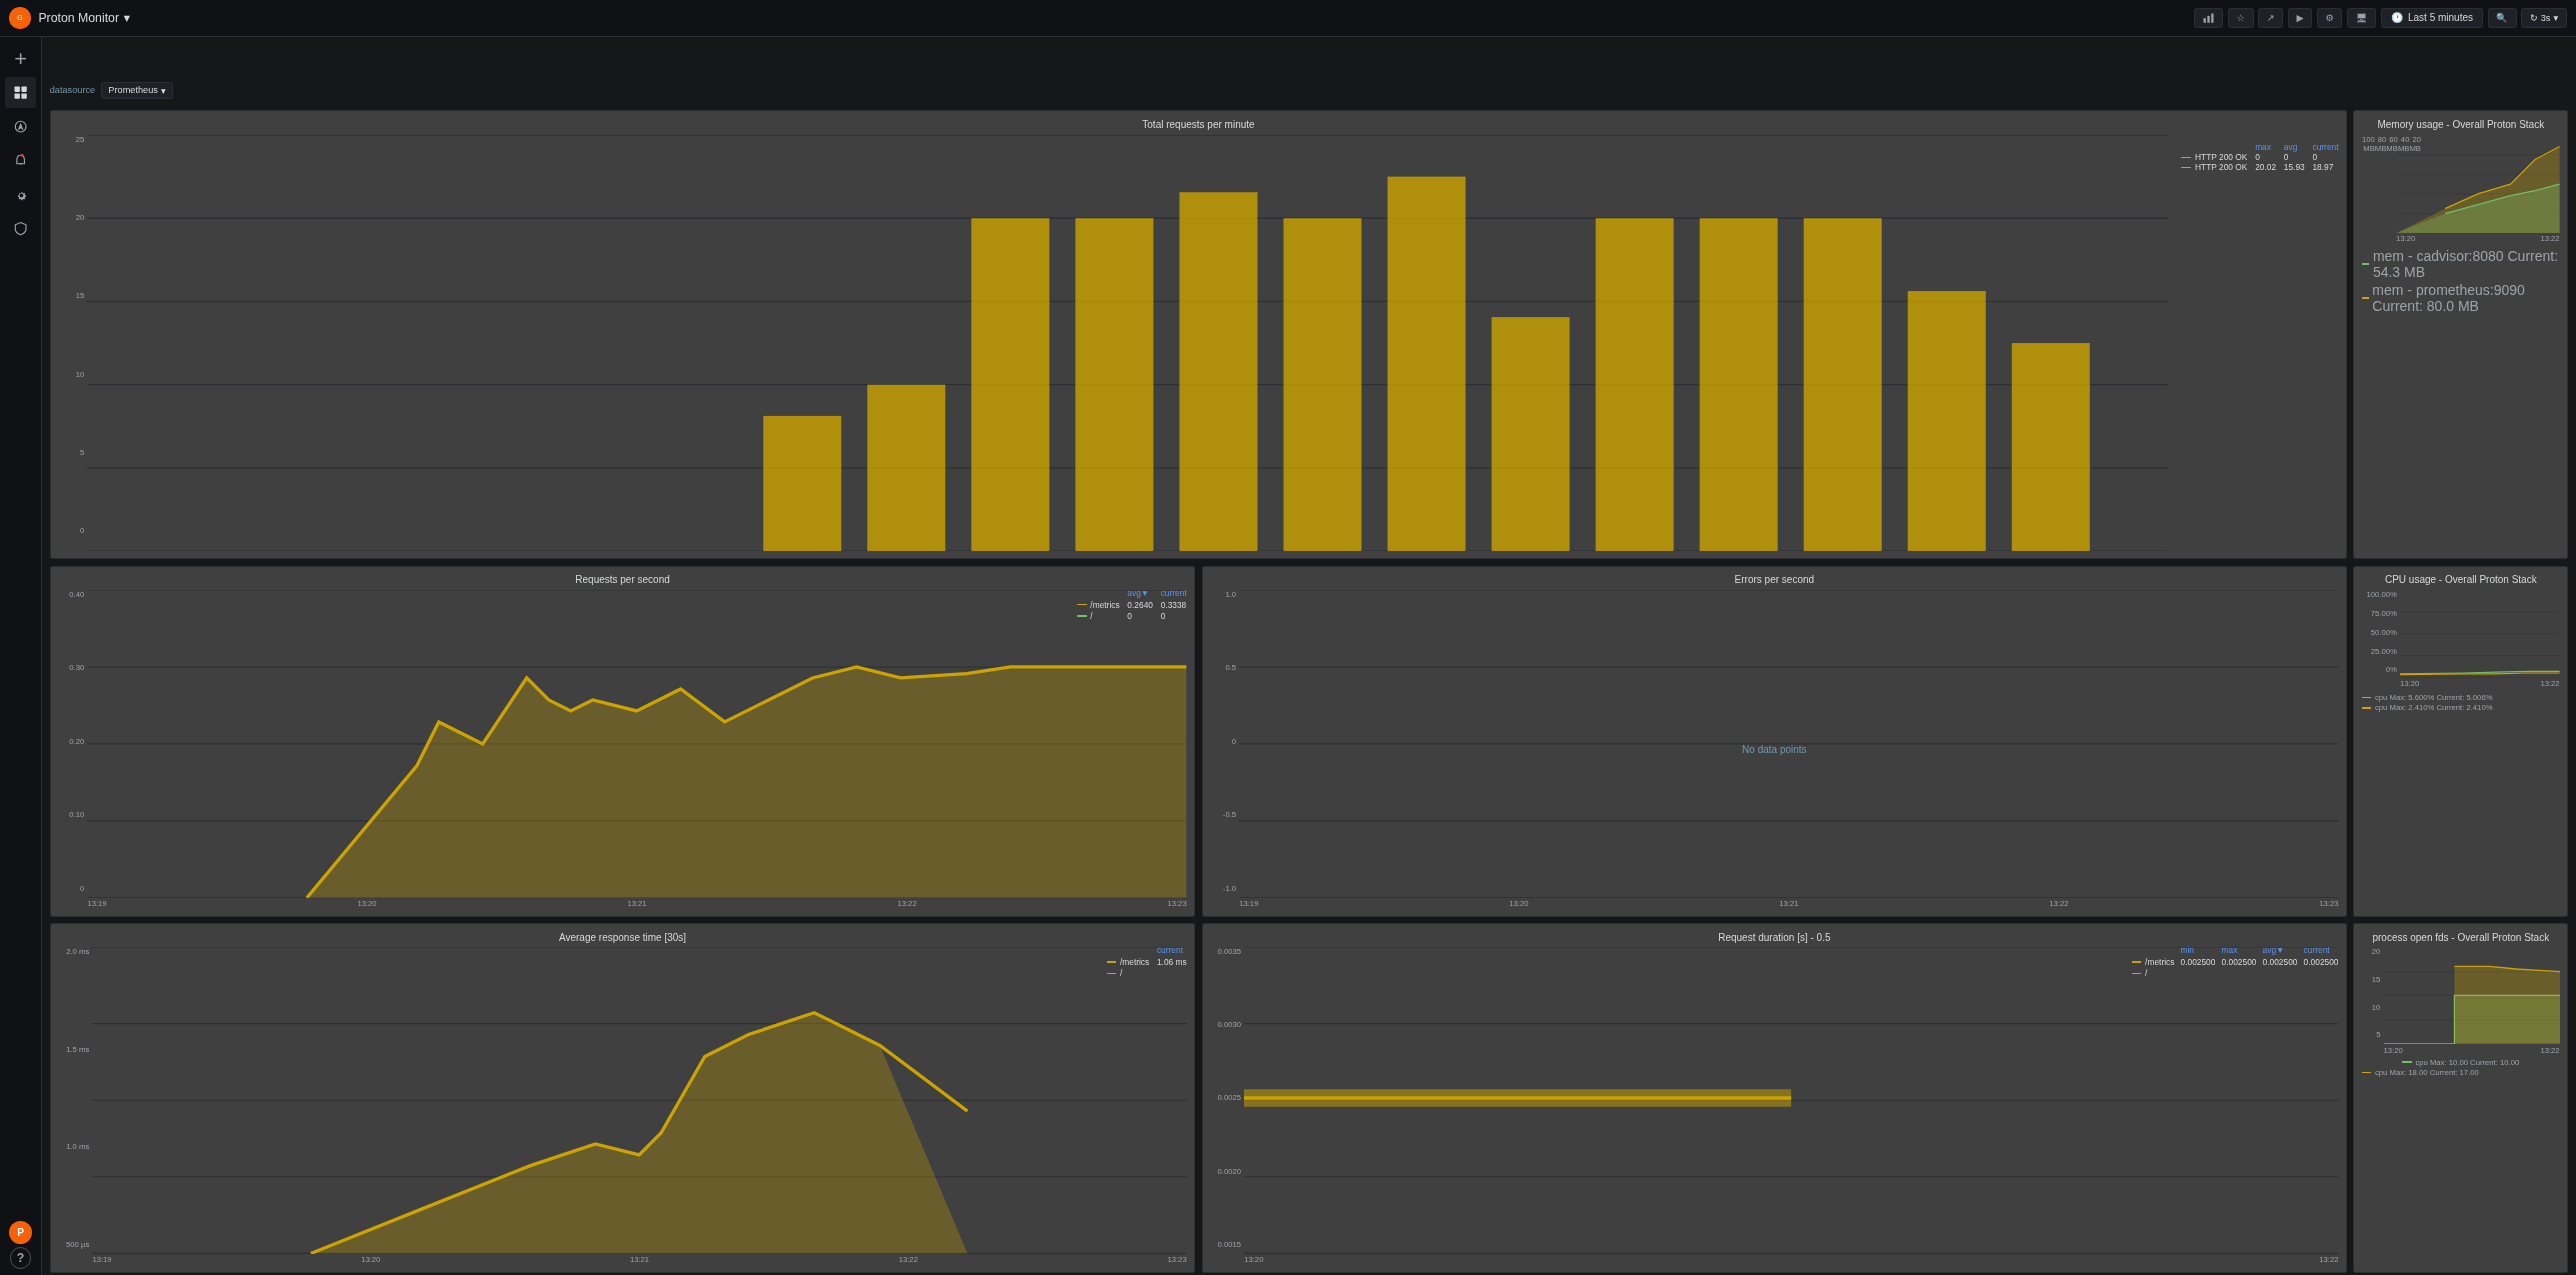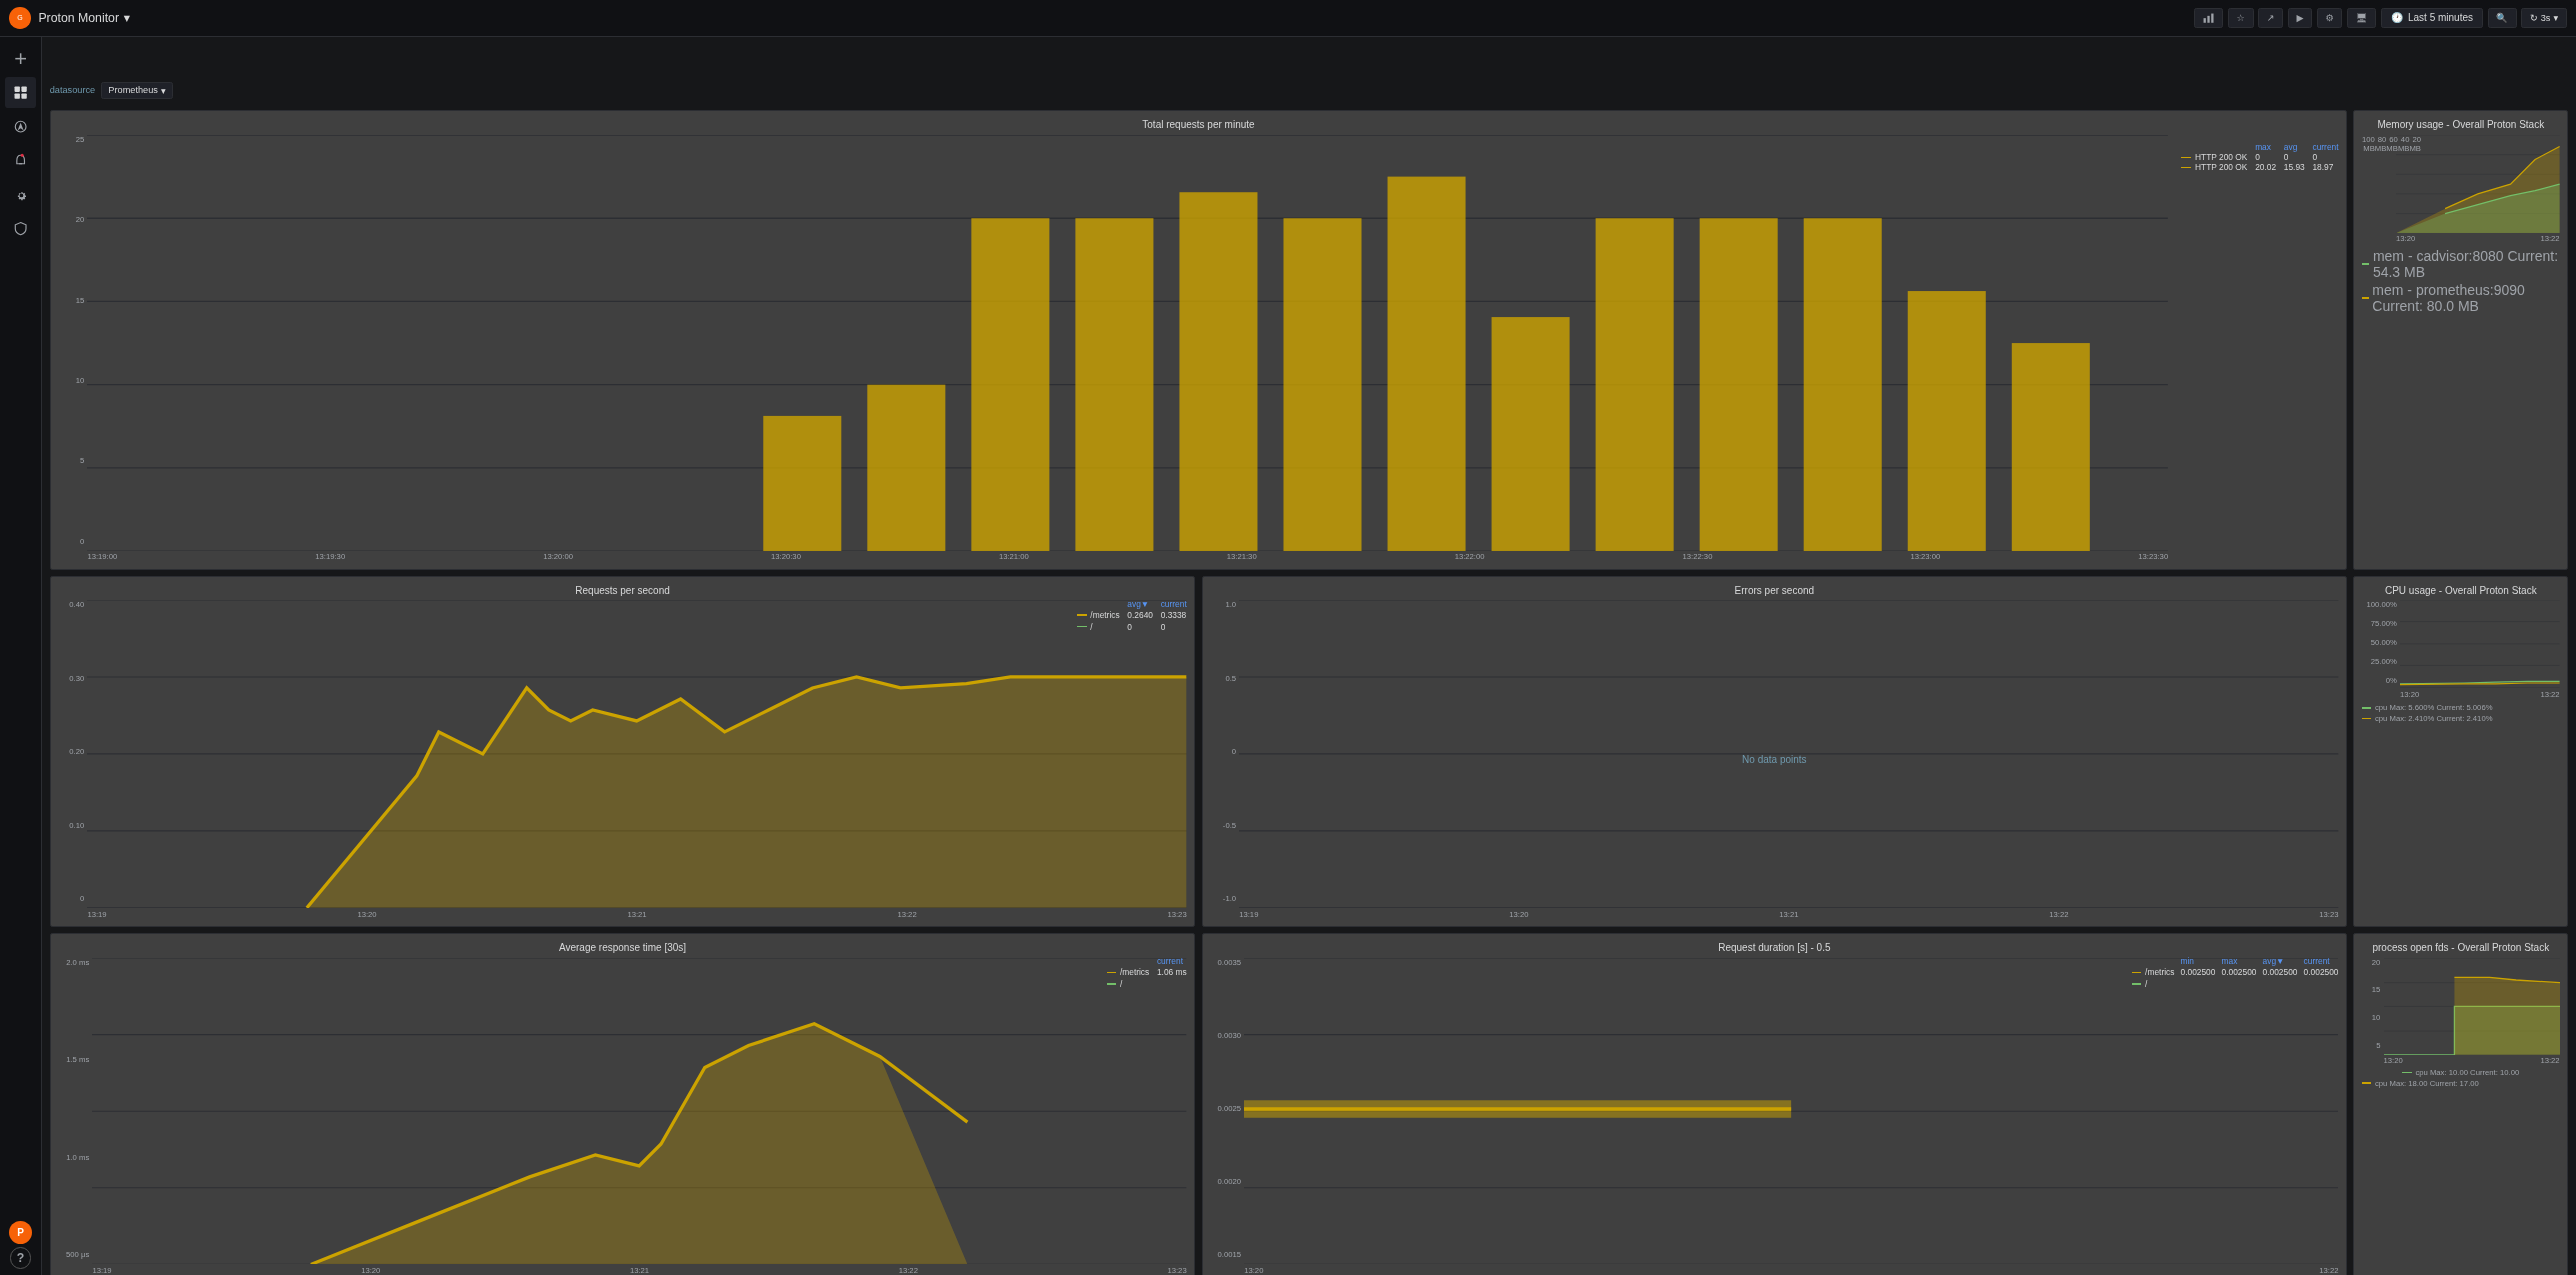--- a/index.html
+++ b/index.html
@@ -208,32 +208,20 @@
             <rect x="460" y="32" width="30" height="128" fill="#cca300" opacity="0.8"></rect>
             <rect x="500" y="16" width="30" height="144" fill="#cca300" opacity="0.8"></rect>
             <rect x="540" y="70" width="30" height="90" fill="#cca300" opacity="0.8"></rect>
             <rect x="580" y="32" width="30" height="128" fill="#cca300" opacity="0.8"></rect>
             <rect x="620" y="32" width="30" height="128" fill="#cca300" opacity="0.8"></rect>
             <rect x="660" y="32" width="30" height="128" fill="#cca300" opacity="0.8"></rect>
             <rect x="700" y="60" width="30" height="100" fill="#cca300" opacity="0.8"></rect>
             <rect x="740" y="80" width="30" height="80" fill="#cca300" opacity="0.8"></rect>
           </svg>
 
-          <div style="display:flex; justify-content:space-between; font-size:7.7px; color:#9fa3a9; margin-left:29px; margin-top:1.5px;">
-            <span>13:19:00</span>
-            <span>13:19:30</span>
-            <span>13:20:00</span>
-            <span>13:20:30</span>
-            <span>13:21:00</span>
-            <span>13:21:30</span>
-            <span>13:22:00</span>
-            <span>13:22:30</span>
-            <span>13:23:00</span>
-            <span>13:23:30</span>
-          </div>
         </div>
 
         <div style="display:flex; flex-direction:column; gap:4.6px; min-width:169px; padding-left:12.3px; padding-top:7.7px; font-size:8.4px;">
           <div style="display:grid; grid-template-columns: 1fr auto auto auto; gap:0 7.7px; align-items:center;">
             <span></span>
             <span style="color:#5794f2;">max</span>
             <span style="color:#5794f2;">avg</span>
             <span style="color:#5794f2;">current</span>
             <div style="display:flex;align-items:center;gap:3.8px;">
               <div style="width:10.7px;height:1.5px;background:#cca300;border-top:1.5px dashed #cca300;"></div>

